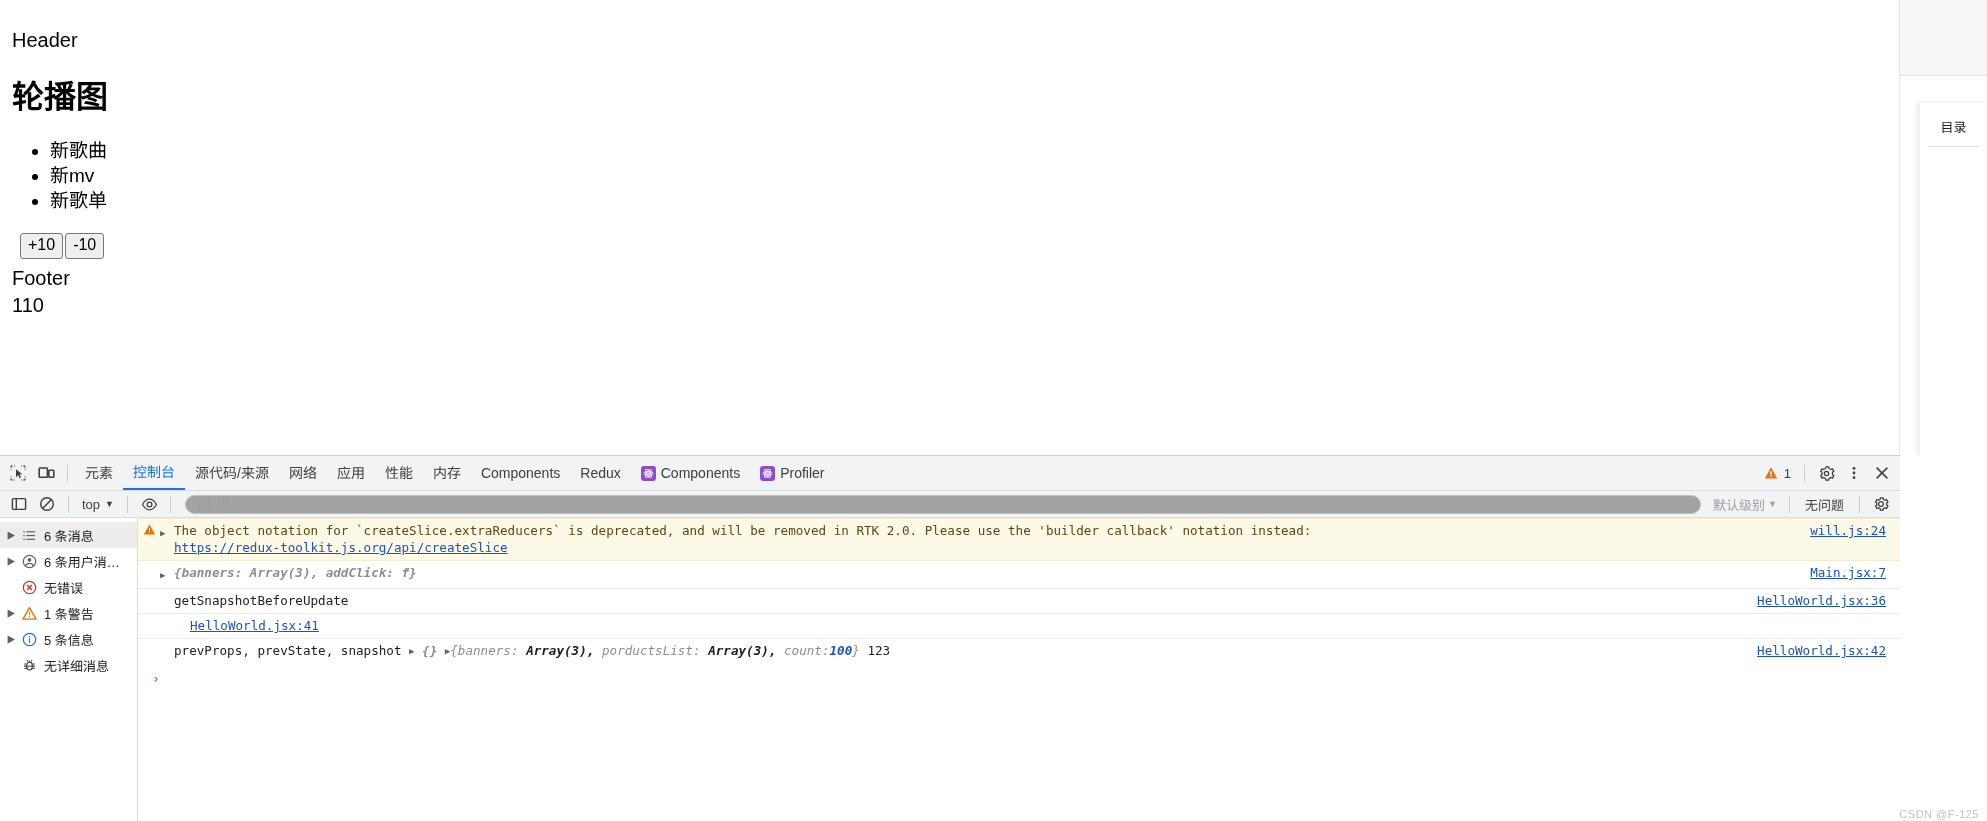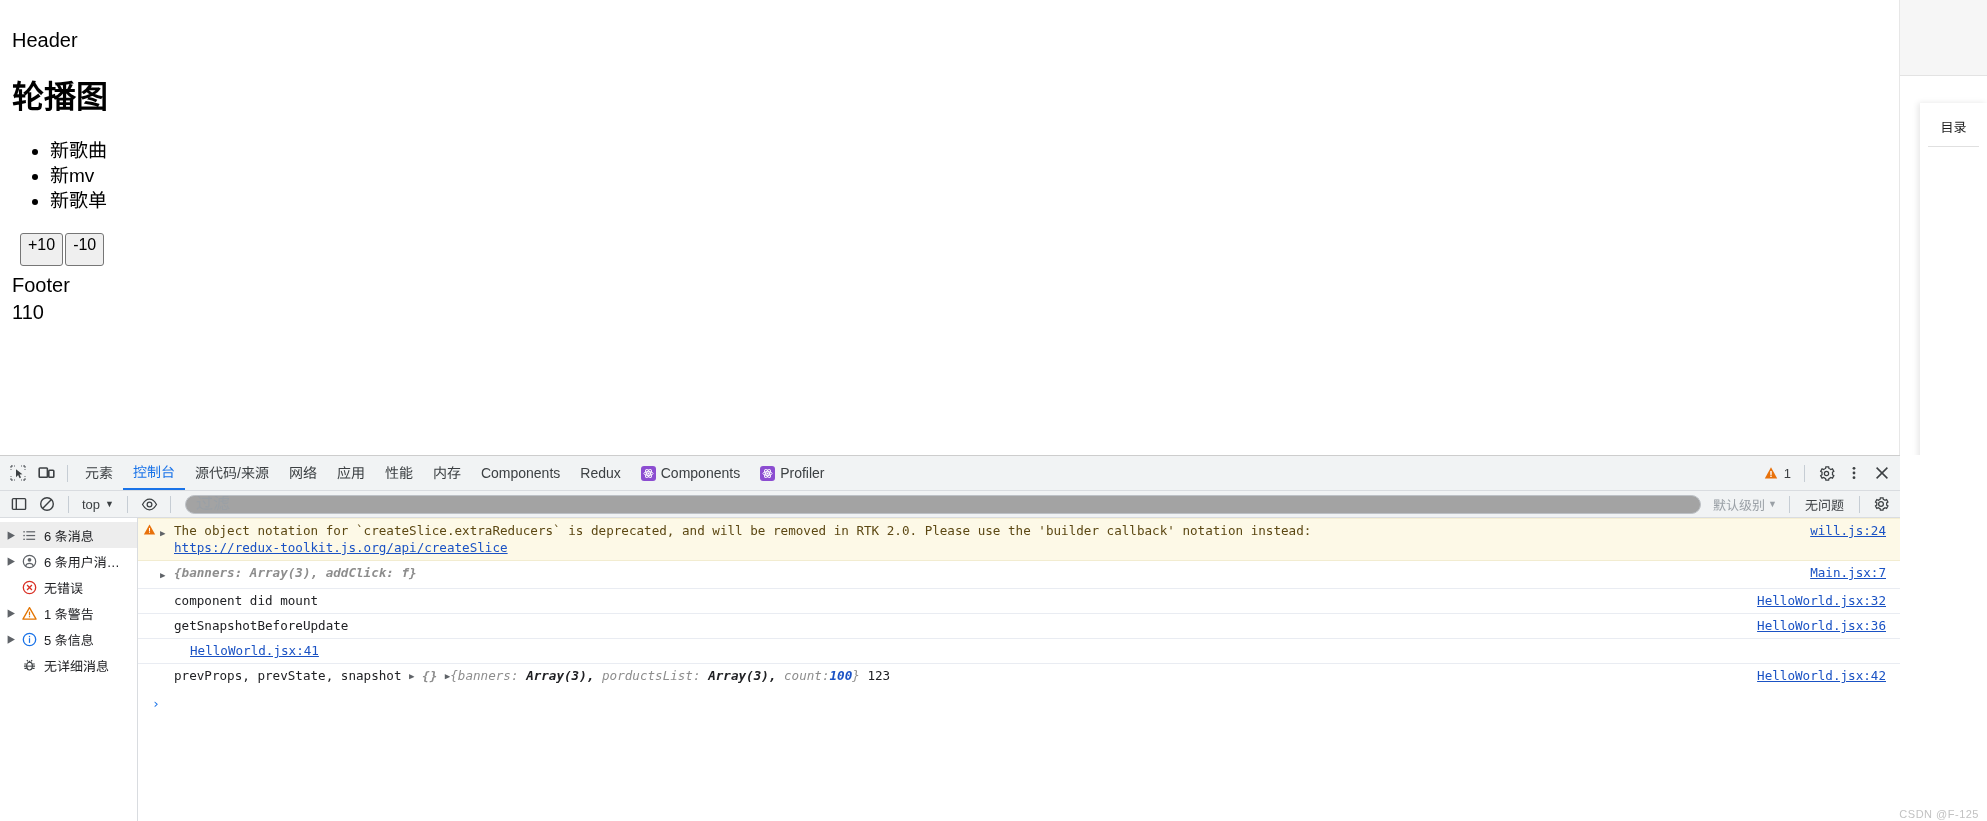--- a/index.html
+++ b/index.html
@@ -55,21 +55,21 @@
     margin: 0;
   }
   .btn-row { margin: 20px 0 0 10px; }
   .page-btn {
     font-family: "Liberation Sans", sans-serif;
     font-size: 16px;
     color: #000;
     background: #efefef;
     border: 1px solid #767676;
     border-radius: 3px;
-    padding: 2px 7px 11px 7px;
+    padding: 2px 7px 4px 7px;
     margin-right: 2px;
     cursor: pointer;
   }
   .footer-text {
     font-size: 20px;
     color: #000;
     margin: 8px 0 0 2px;
     line-height: 1.15;
   }
   .count-text {
@@ -648,26 +648,20 @@
 
         <div class="msg-row">
           <div class="msg-gutter"></div>
           <div class="msg-disc">▶</div>
           <div class="msg-text">
             <span class="obj-preview">{banners: Array(3), addClick: f}</span>
           </div>
           <div class="src-link">Main.jsx:7</div>
         </div>
 
-        <div class="msg-row">
-          <div class="msg-gutter"></div>
-          <div class="msg-disc"></div>
-          <div class="msg-text">component did mount</div>
-          <div class="src-link">HelloWorld.jsx:32</div>
-        </div>
 
         <div class="msg-row">
           <div class="msg-gutter"></div>
           <div class="msg-disc"></div>
           <div class="msg-text">getSnapshotBeforeUpdate</div>
           <div class="src-link">HelloWorld.jsx:36</div>
         </div>
 
         <div class="msg-row">
           <div class="msg-gutter"></div>

